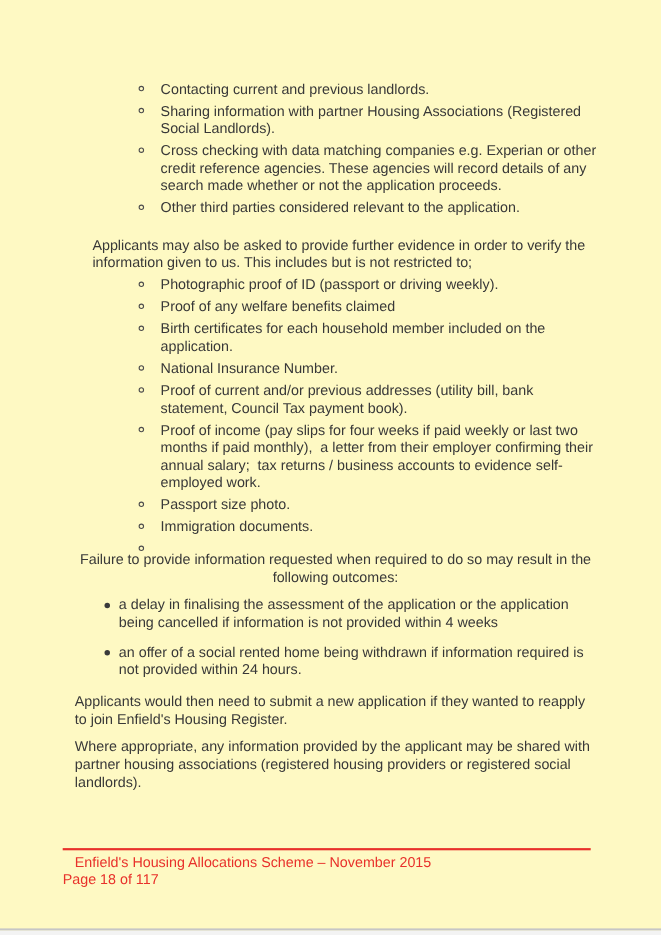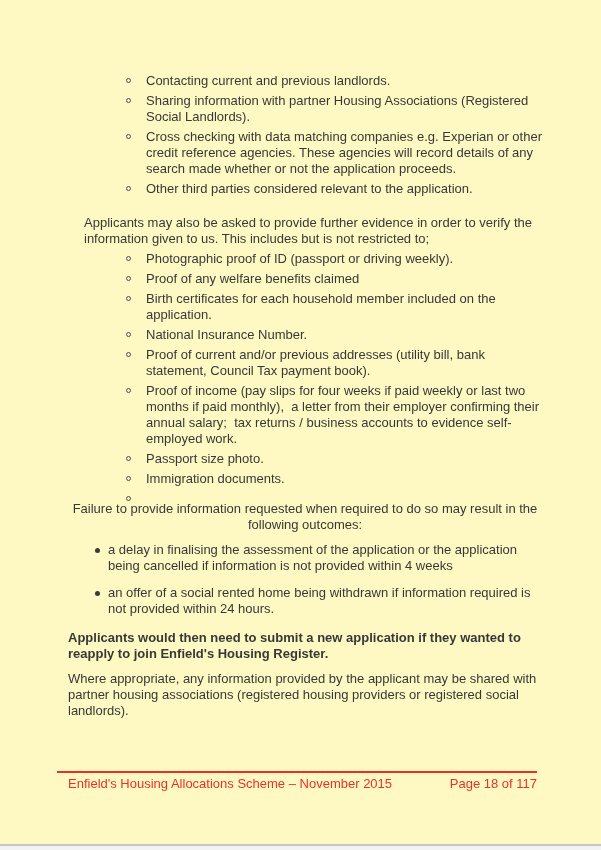--- a/index.html
+++ b/index.html
@@ -20,21 +20,21 @@
     left: 68px;
     top: 73px;
     width: 474px;
   }
   .para {
     white-space: pre-wrap;
     margin: 0;
   }
   .para-evidence { margin: 18px 0 4px 16px; }
   .para-failure  { margin: 14px 0 9px 0; text-align: center; }
-  .para-reapply  { margin: 13px 0 0 0; font-weight: bold; }
+  .para-reapply  { margin: 13px 0 0 0; }
   .para-sharing  { margin: 9px 0 0 0; }
 
   ul.o-list, ul.disc-list {
     list-style: none;
     margin: 0;
     padding: 0;
   }
   ul.o-list li {
     position: relative;
     padding-left: 78px;
@@ -142,20 +142,20 @@
       <li><span class="disc-marker"></span><span>an offer of a social rented home being withdrawn if information required is not provided within 24 hours.</span></li>
     </ul>
 
     <p class="para para-reapply">Applicants would then need to submit a new application if they wanted to reapply to join Enfield's Housing Register.</p>
 
     <p class="para para-sharing">Where appropriate, any information provided by the applicant may be shared with partner housing associations (registered housing providers or registered social landlords).</p>
 
   </div>
 
   <div class="footer-rule" style="background: rgb(232, 49, 43);"></div>
-  <div class="footer-row" style="color: rgb(232, 49, 43);">
+  <div class="footer-row" style="color: rgb(232, 49, 43); flex-direction: column;">
     <span class="footer-left">Enfield's Housing Allocations Scheme – November 2015</span>
     <span class="footer-right">Page 18 of 117</span>
   </div>
 
   <div class="page-bottom-edge"></div>
   <div class="below-page"></div>
 </div>
 
 </body></html>

